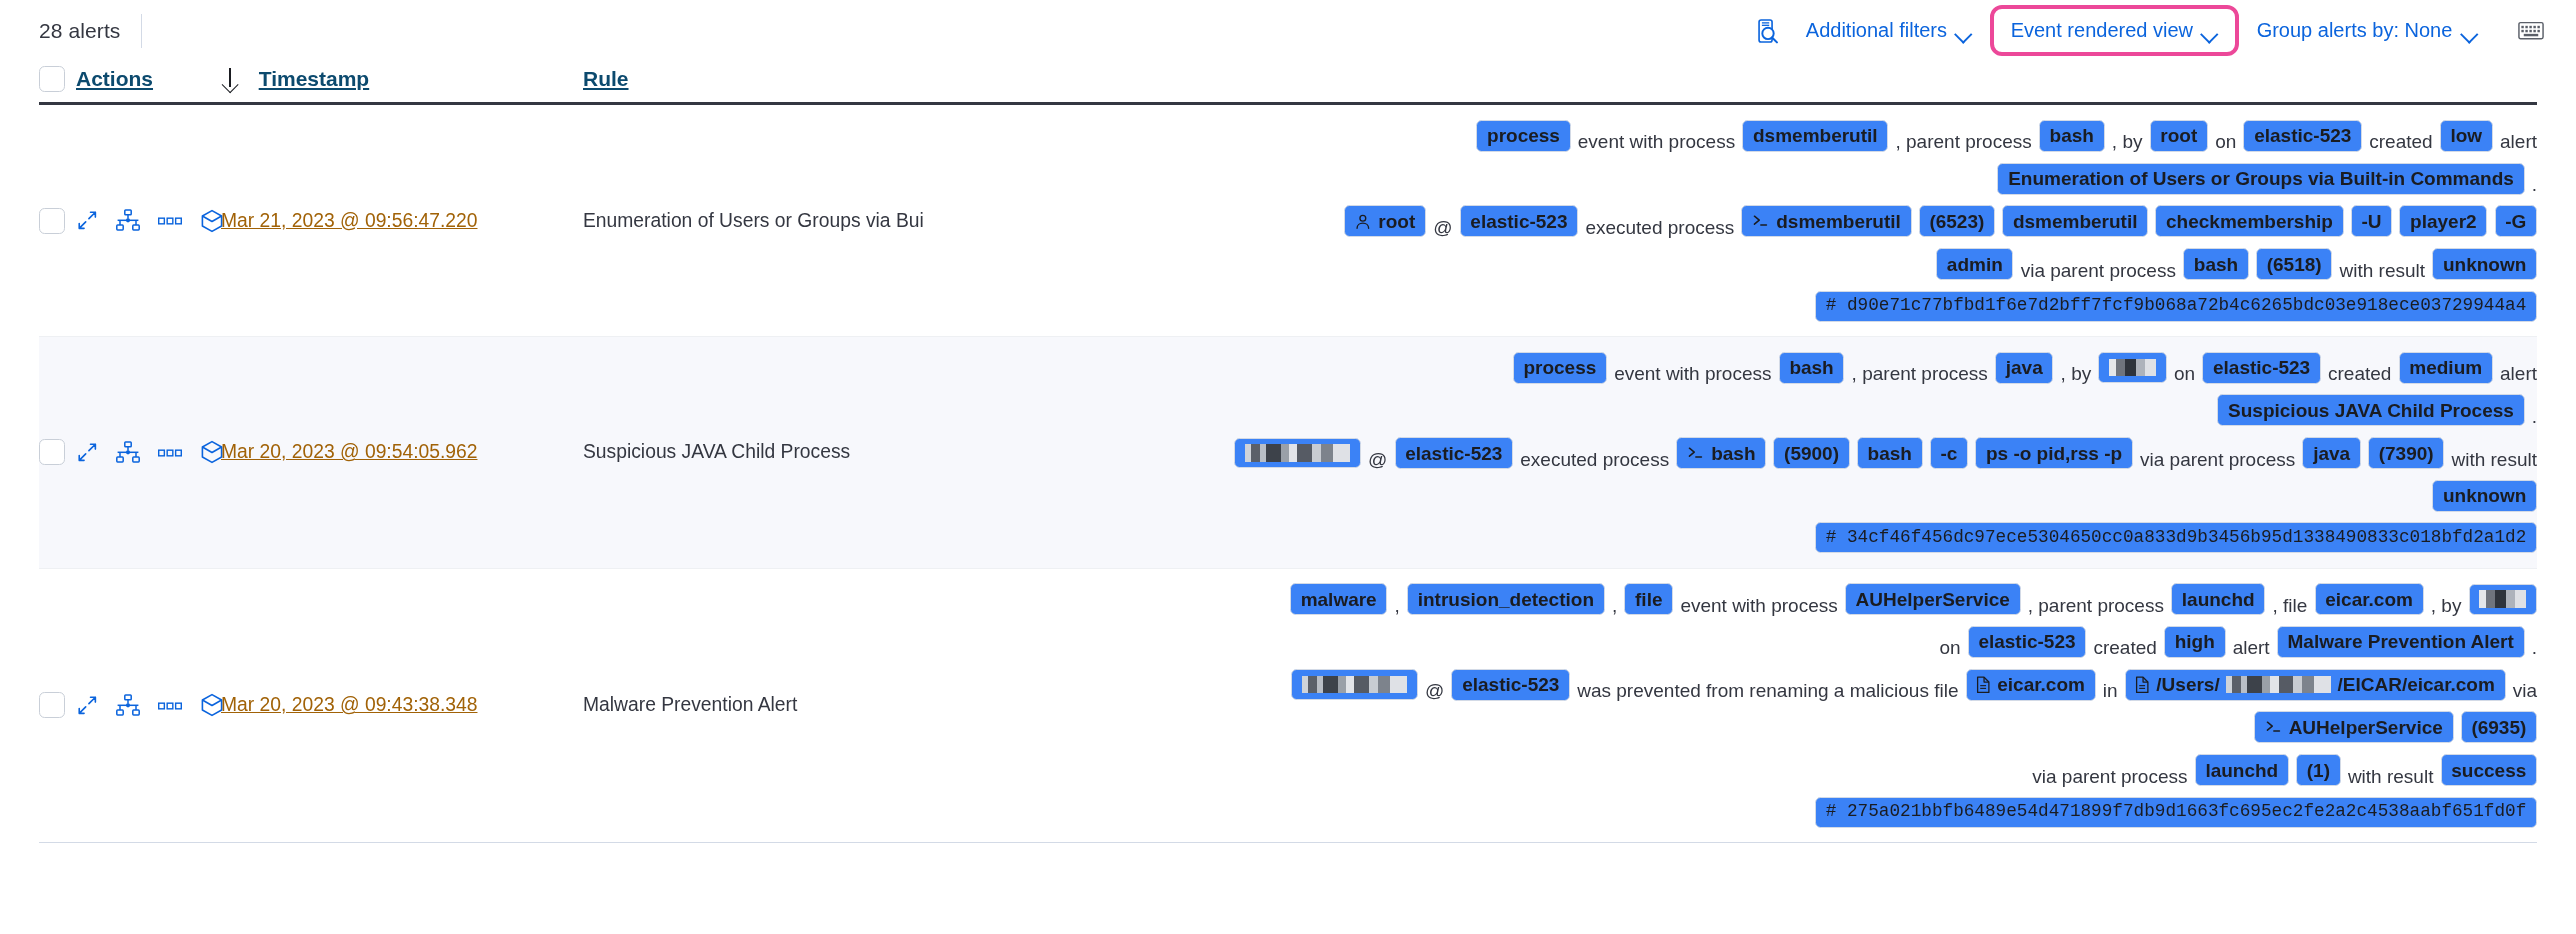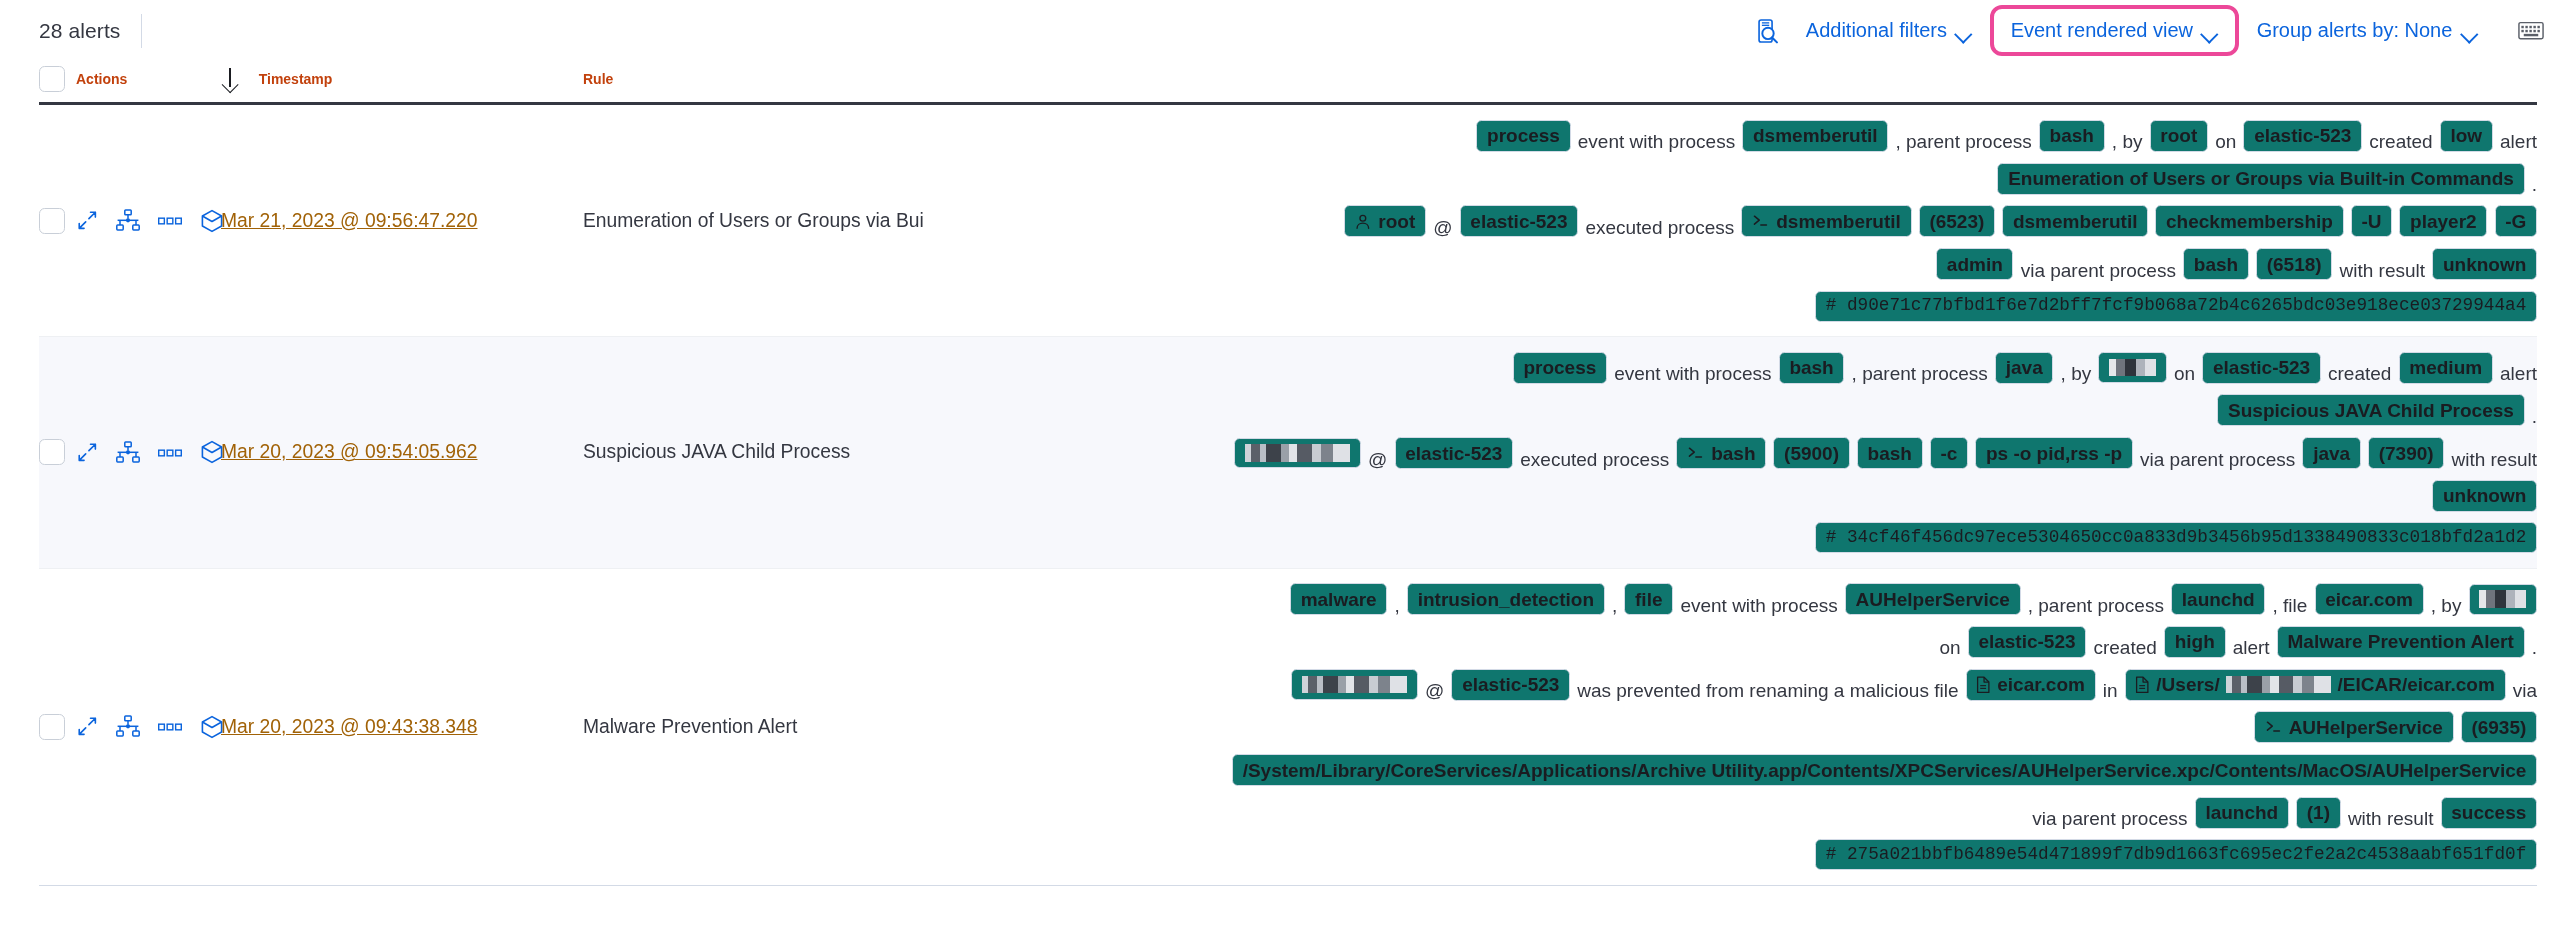--- a/index.html
+++ b/index.html
@@ -114,23 +114,24 @@
     border-bottom: 3.2px solid #343741;
     padding-bottom: 6.4px;
   }
   .col-check { width: 37px; flex: 0 0 37px; display:flex; align-items:center;}
   .col-actions { width: 145px; flex: 0 0 145px; }
   .col-ts { width: 362px; flex: 0 0 362px; display: flex; align-items: center; gap: 20px; text-align: center;}
   .col-rule { width: 367px; flex: 0 0 367px; }
   .col-summary { flex: 1 1 auto; }
 
   .th {
-    font-size: 14px;
+    font-size: 21px;
     font-weight: bold;
-    color: #c2410c;
+    color: #0c4a6e;
+    text-decoration: underline;
   }
   .checkbox {
     width: 26px;
     height: 26px;
     border: 1.6px solid #c9cfd8;
     border-radius: 5.6px;
     background: #fff;
     box-sizing: border-box;
     cursor: pointer;
   }
@@ -195,21 +196,21 @@
     color: #343741;
     line-height: 1;
   }
   .sline.center { justify-content: center; }
   .chip {
     display: inline-flex;
     align-items: center;
     gap: 6.4px;
     border: 0.8px solid #d3dae6;
     border-radius: 5.6px;
-    background: #0f766e;
+    background: #3b82f6;
     padding: 5.6px 9.7px;
     font-size: 19px;
     font-weight: bold;
     color: #1a1c21;
     white-space: nowrap;
     cursor: pointer;
     box-sizing: border-box;
   }
   .chip.mono { font-family: "Liberation Mono", monospace; font-weight: normal; font-size: 17.7px;}
   .txt { white-space: nowrap; margin-top: 12px; }
@@ -701,25 +702,20 @@
                     <line x1="11" y1="15" x2="18" y2="15" stroke="#1a1c21" stroke-width="1.9" stroke-linecap="round"></line>
                   </svg>
                 </span>
                 <span>AUHelperService</span>
               </span>
               <span class="chip">
                 <span>(6935)</span>
               </span>
             </div>
             <div class="sline center">
-              <span class="chip">
-                <span>/System/Library/CoreServices/Applications/Archive Utility.app/Contents/XPCServices/AUHelperService.xpc/Contents/MacOS/AUHelperService</span>
-              </span>
-            </div>
-            <div class="sline center">
               <span class="txt">via parent process</span>
               <span class="chip">
                 <span>launchd</span>
               </span>
               <span class="chip">
                 <span>(1)</span>
               </span>
               <span class="txt">with result</span>
               <span class="chip">
                 <span>success</span>

